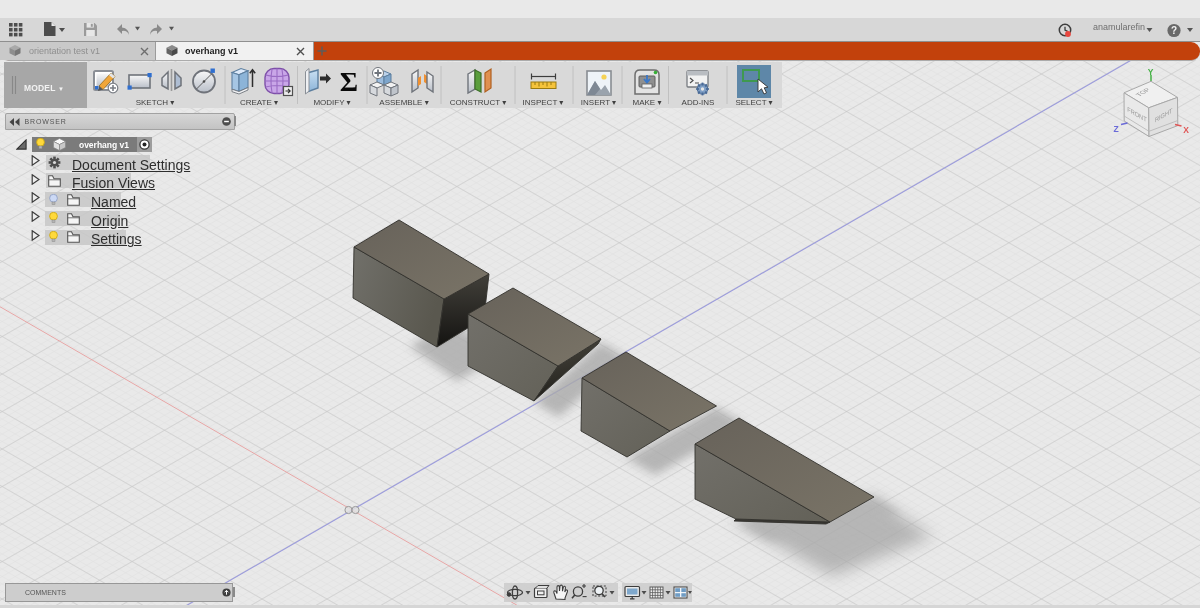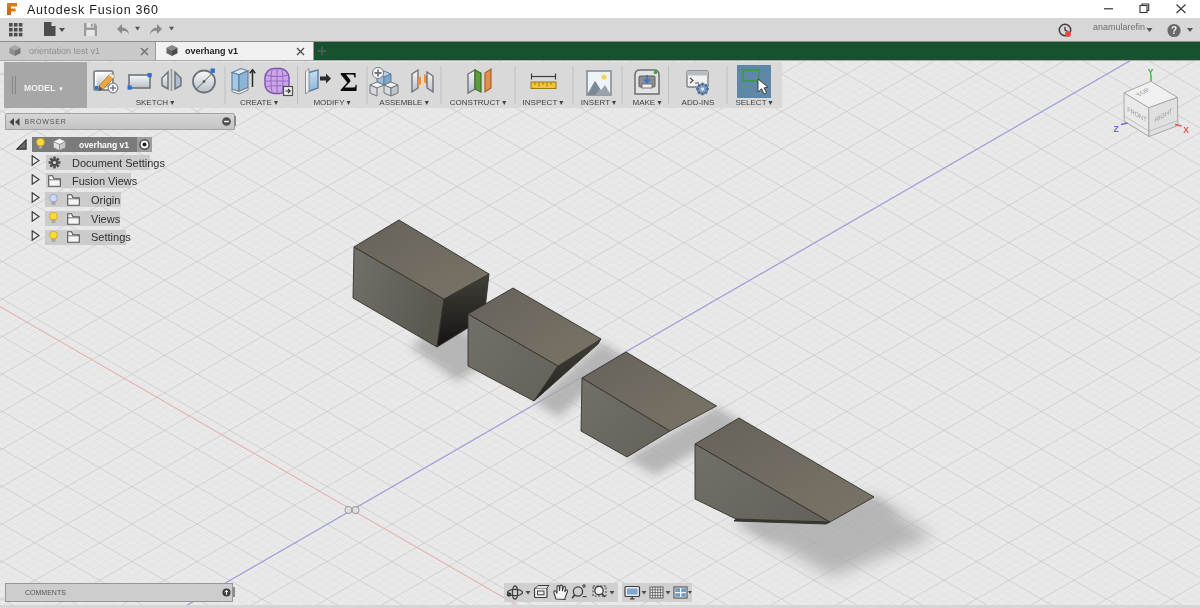--- a/index.html
+++ b/index.html
@@ -5,33 +5,33 @@
   html,body{margin:0;padding:0;}
   #app{position:relative;width:1200px;height:608px;overflow:hidden;
        font-family:"Liberation Sans",sans-serif;background:#e9e9e9;}
   .abs{position:absolute;}
   
   #titlebar{position:absolute;left:0;top:0;width:1200px;height:18px;background:#ffffff;}
   #titletext{position:absolute;left:27px;top:3px;font-size:12.5px;letter-spacing:0.75px;color:#1c1c1c;}
   
   #qat{position:absolute;left:0;top:18px;width:1200px;height:23px;background:#d7d7d7;border-bottom:1px solid #8f8f8f;}
   
-  #tabbar{position:absolute;left:0;top:42px;width:1200px;height:18px;background:#14532d;border-bottom:1px solid #ababab;}
+  #tabbar{position:absolute;left:0;top:42px;width:1200px;height:18px;background:#c2410c;border-bottom:1px solid #ababab;border-radius:9px;}
   .tab1{position:absolute;left:0;top:0;width:155px;height:18px;background:#c9c9c9;border-right:1px solid #9b9b9b;}
   .tab2{position:absolute;left:156px;top:0;width:157px;height:18px;background:#f1f1f1;border-right:1px solid #9b9b9b;}
   .tabtxt1{position:absolute;left:29px;top:4px;font-size:9px;color:#8f8f8f;}
   .tabtxt2{position:absolute;left:29px;top:4px;font-size:9px;color:#1f1f1f;font-weight:bold;}
   
   #model-btn{position:absolute;left:4px;top:62px;width:83px;height:46px;background:#a7a7a7;}
   #panels{position:absolute;left:87px;top:62px;width:695px;height:46px;background:#d9d9d9;}
   
   #browserhdr{position:absolute;left:5px;top:113px;width:228px;height:15px;
      background:linear-gradient(#d6d6d6,#c3c3c3);border:1px solid #a2a2a2;border-radius:2px 2px 0 0;}
   .trow{position:absolute;height:15px;background:rgba(198,198,198,0.82);}
-  .trowtxt{position:absolute;top:2px;font-size:11px;color:#2e2e2e;}
+  .trowtxt{position:absolute;top:2px;font-size:14px;color:#2e2e2e;text-decoration:underline;}
   
   #comments{position:absolute;left:5px;top:583px;width:226px;height:17px;background:#cdcdcd;border:1px solid #979797;}
   
   #nav1{position:absolute;left:504px;top:583px;width:114px;height:19px;background:rgba(206,206,206,0.93);}
   #nav2{position:absolute;left:622px;top:583px;width:70px;height:19px;background:rgba(206,206,206,0.93);}
 </style>
 </head>
 <body>
 <div id="app">
 
@@ -136,33 +136,20 @@
       <text transform="matrix(0.82,-0.47,0.82,0.47,1139.2,36.8)" font-size="7" fill="#999">TOP</text>
       <text transform="matrix(0.85,0.49,0,1,1127.3,51.2)" font-size="6.6" fill="#999">FRONT</text>
       <text transform="matrix(0.85,-0.49,0,1,1155,62.5)" font-size="6.6" fill="#999">RIGHT</text>
       <line x1="1127.5" y1="63" x2="1121" y2="64.6" stroke="#6a6ad8" stroke-width="1.5"></line>
       <text x="1113.5" y="71.5" font-size="8.5" fill="#6a6ad8" font-weight="bold">Z</text>
       <line x1="1175" y1="64.4" x2="1181.5" y2="66" stroke="#e05555" stroke-width="1.5"></line>
       <text x="1183.3" y="72.5" font-size="8.5" fill="#e05555" font-weight="bold">X</text>
     </g>
   </svg>
 
-  <div id="titlebar">
-    <svg class="abs" style="left:6px;top:2px" width="13" height="14" viewBox="0 0 13 14">
-      <path d="M1,13 L1,1 L11,1 L11,4.4 L5,4.4 L5,6.4 L9.6,6.4 L9.6,9.6 L5,9.6 L5,13 Z" fill="#e07b10"></path>
-      <path d="M1,13 L1,7 L3,5 L5,7 L5,13 Z" fill="#c55a11" opacity="0.6"></path>
-    </svg>
-    <div id="titletext">Autodesk Fusion 360</div>
-    <svg class="abs" style="left:1100px;top:0" width="100" height="18" viewBox="0 0 100 18">
-      <line x1="4" y1="8.8" x2="13" y2="8.8" stroke="#333" stroke-width="1.2"></line>
-      <rect x="40" y="5.5" width="7" height="7" fill="none" stroke="#333" stroke-width="1.1"></rect>
-      <path d="M42,5.5 L42,4 L48.7,4 L48.7,10.5 L47,10.5" fill="none" stroke="#333" stroke-width="1.1"></path>
-      <path d="M76.5,4.5 L85.5,13 M85.5,4.5 L76.5,13" stroke="#333" stroke-width="1.1"></path>
-    </svg>
-  </div>
   <div id="qat">
 
     <svg class="abs" style="left:9px;top:5px" width="14" height="14" viewBox="0 0 14 14">
       <g fill="#4d4d4d">
         <rect x="0" y="0" width="3.6" height="3.6"></rect>
           <rect x="4.9" y="0" width="3.6" height="3.6"></rect>
           <rect x="9.8" y="0" width="3.6" height="3.6"></rect>
         <rect x="0" y="4.9" width="3.6" height="3.6"></rect>
           <rect x="4.9" y="4.9" width="3.6" height="3.6"></rect>
           <rect x="9.8" y="4.9" width="3.6" height="3.6"></rect>
@@ -472,35 +459,35 @@
       </svg>
     <div class="trow" style="left:45px;top:192.1px;width:76px"></div>
     <svg class="abs" style="left:49px;top:193.5px" width="9" height="12" viewBox="0 0 9 12">
       <circle cx="4.5" cy="4.2" r="3.9" fill="#ccd9f5" stroke="#8a9ac0" stroke-width="0.8"></circle>
       <rect x="3" y="8" width="3" height="2.6" fill="#b5b5b5" stroke="#8a8a8a" stroke-width="0.5"></rect>
     </svg>
     <svg class="abs" style="left:67px;top:194px" width="13" height="12" viewBox="0 0 13 12">
       <path d="M0.7,2.5 L0.7,11.3 L12.3,11.3 L12.3,3.8 L6,3.8 L4.5,0.7 L0.7,0.7 Z" fill="#f5f5f5" stroke="#555" stroke-width="1.1"></path>
       <path d="M0.7,4.8 L12.3,4.8" stroke="#555" stroke-width="0.8"></path>
     </svg>
-    <div class="trowtxt" style="left:91px;top:194px">Origin</div>
+    <div class="trowtxt" style="left:91px;top:194px">Named</div>
 
     <svg class="abs" style="left:31px;top:211.1px" width="9" height="11" viewBox="0 0 9 11">
         <path d="M1.2,0.8 L8,5.5 L1.2,10.2 Z" fill="#ededed" stroke="#3c3c3c" stroke-width="1.2"></path>
       </svg>
     <div class="trow" style="left:45px;top:210.8px;width:75px"></div>
     <svg class="abs" style="left:49px;top:212.2px" width="9" height="12" viewBox="0 0 9 12">
       <circle cx="4.5" cy="4.2" r="3.9" fill="#ffd93b" stroke="#c9a40e" stroke-width="0.8"></circle>
       <rect x="3" y="8" width="3" height="2.6" fill="#b5b5b5" stroke="#8a8a8a" stroke-width="0.5"></rect>
     </svg>
     <svg class="abs" style="left:67px;top:212.7px" width="13" height="12" viewBox="0 0 13 12">
       <path d="M0.7,2.5 L0.7,11.3 L12.3,11.3 L12.3,3.8 L6,3.8 L4.5,0.7 L0.7,0.7 Z" fill="#f5f5f5" stroke="#555" stroke-width="1.1"></path>
       <path d="M0.7,4.8 L12.3,4.8" stroke="#555" stroke-width="0.8"></path>
     </svg>
-    <div class="trowtxt" style="left:91px;top:212.7px">Views</div>
+    <div class="trowtxt" style="left:91px;top:212.7px">Origin</div>
 
     <svg class="abs" style="left:31px;top:229.8px" width="9" height="11" viewBox="0 0 9 11">
         <path d="M1.2,0.8 L8,5.5 L1.2,10.2 Z" fill="#ededed" stroke="#3c3c3c" stroke-width="1.2"></path>
       </svg>
     <div class="trow" style="left:45px;top:229.5px;width:81px"></div>
     <svg class="abs" style="left:49px;top:230.9px" width="9" height="12" viewBox="0 0 9 12">
       <circle cx="4.5" cy="4.2" r="3.9" fill="#ffd93b" stroke="#c9a40e" stroke-width="0.8"></circle>
       <rect x="3" y="8" width="3" height="2.6" fill="#b5b5b5" stroke="#8a8a8a" stroke-width="0.5"></rect>
     </svg>
     <svg class="abs" style="left:67px;top:231.4px" width="13" height="12" viewBox="0 0 13 12">

